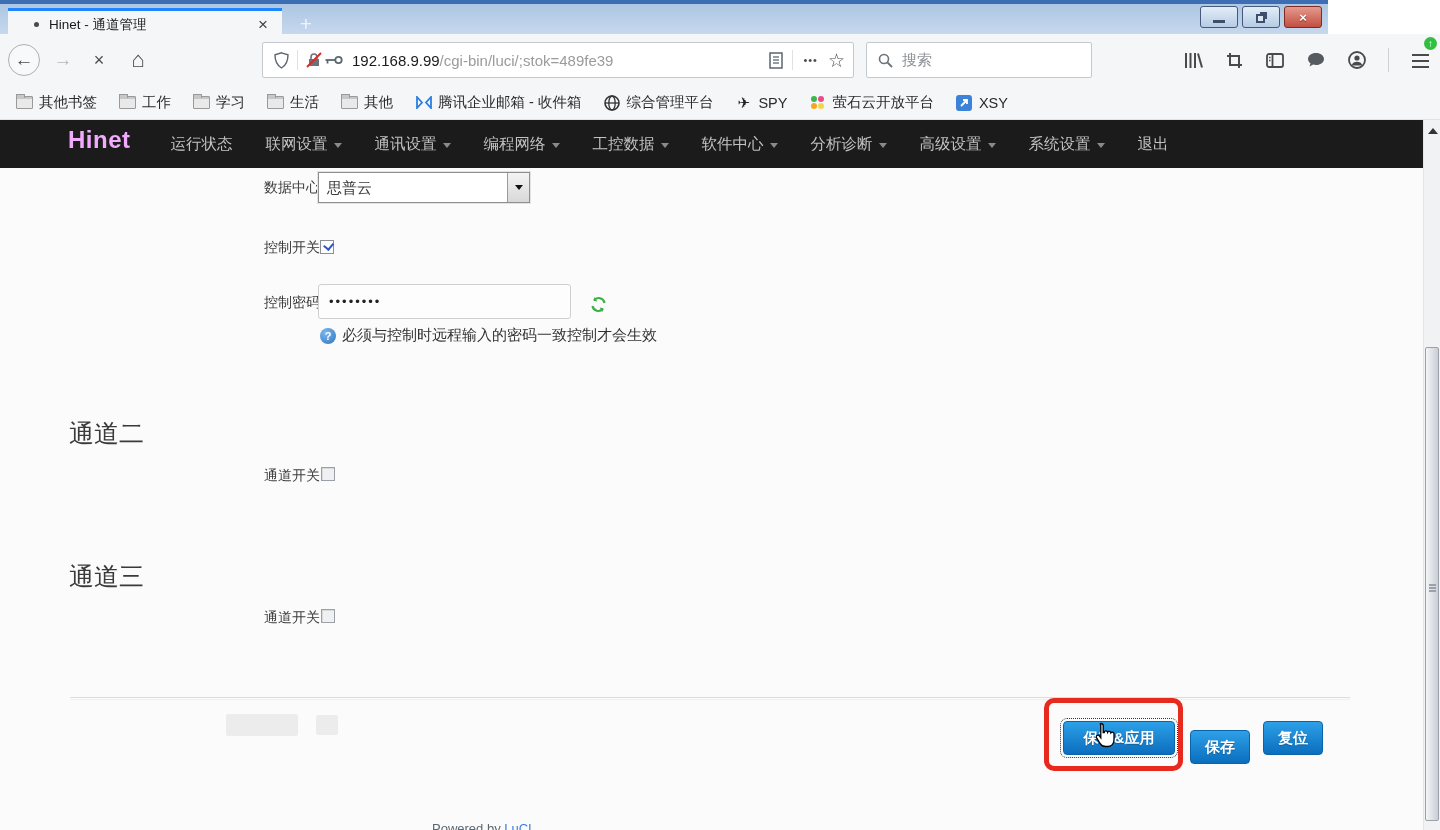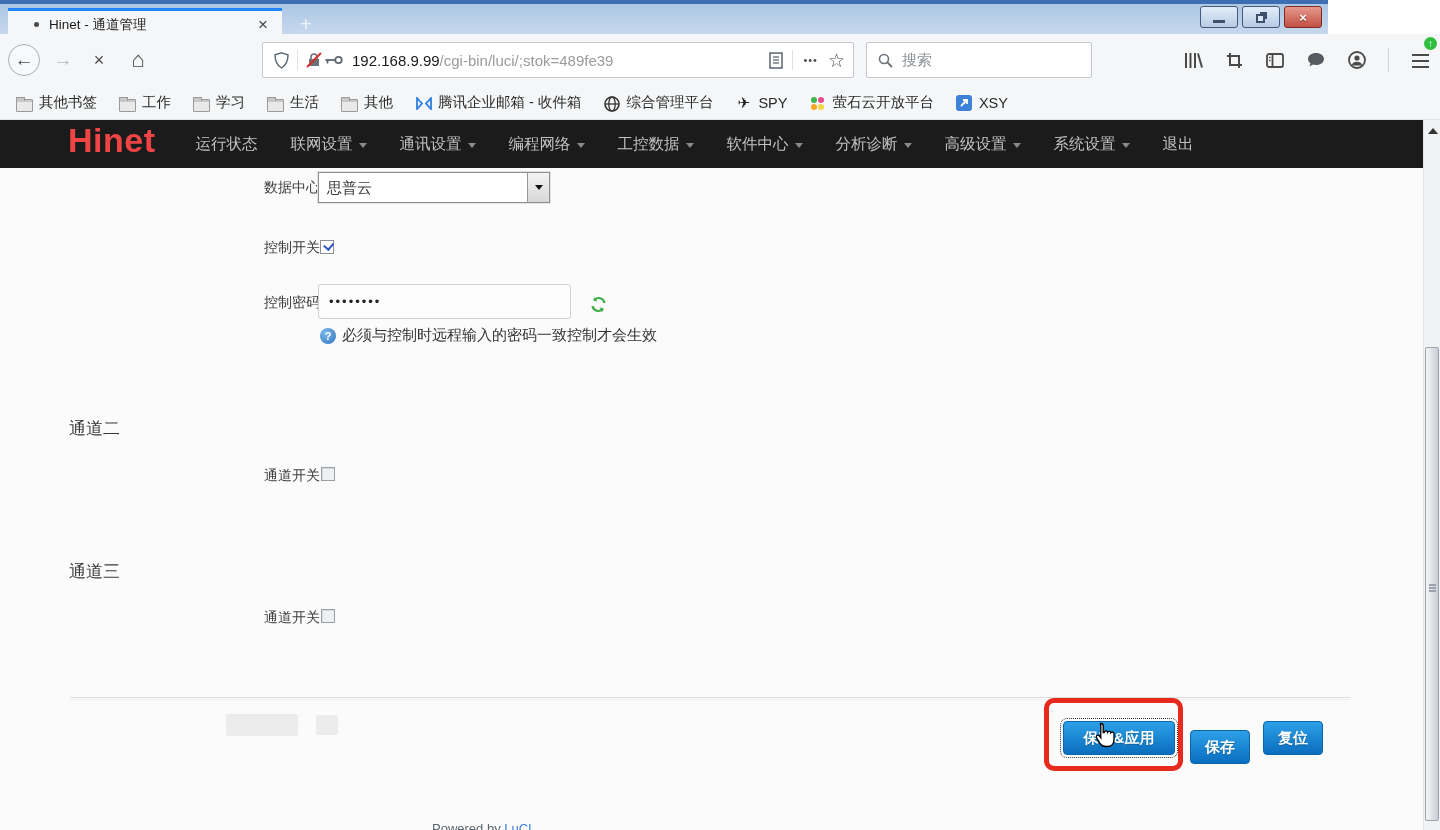--- a/index.html
+++ b/index.html
@@ -48,59 +48,59 @@
   .tb-right { position:absolute; right:10px; top:8px; height:36px; display:flex; align-items:center; gap:21px; }
   .tb-divider { width:1px; height:24px; background:#cfd2d6; }
   .hamburger { position:relative; }
   .hamburger .bars { display:block; width:17px; height:2.5px; background:#4a4a4a; box-shadow:0 6px 0 #4a4a4a, 0 12px 0 #4a4a4a; margin-top:-10px; }
   .update-badge { position:absolute; right:-7px; top:-13px; width:13px; height:13px; border-radius:50%;
     background:#30c040; color:#fff; font-size:10px; line-height:13px; text-align:center; font-weight:bold; }
 
   
   .bookmarks { position:absolute; left:0; top:86px; width:1440px; height:34px; background:#f5f6f7;
     border-bottom:1px solid #dfe2e6; display:flex; align-items:center; padding-left:16px; gap:22px; }
-  .bm-item { display:flex; align-items:flex-end; gap:6px; font-size:14.5px; color:#2b2b2b; white-space:nowrap; }
+  .bm-item { display:flex; align-items:center; gap:6px; font-size:14.5px; color:#2b2b2b; white-space:nowrap; }
   .folder-ic { width:17px; height:13px; background:#c7c7c7; border:1px solid #9a9a9a; border-radius:1px; position:relative; }
   .folder-ic::before { content:""; position:absolute; left:-1px; top:-3px; width:7px; height:3px;
     background:#c7c7c7; border:1px solid #9a9a9a; border-bottom:none; }
   .folder-ic::after { content:""; position:absolute; left:0; top:2px; width:15px; height:9px; background:#e9e9e9; }
 
   
   .content { position:absolute; left:0; top:120px; width:1423px; height:710px; background:#fbfbfb; overflow:hidden; }
 
   .site-nav { position:absolute; left:0; top:0; width:1423px; height:48px; background:#1b1b1b;
     display:flex; align-items:center; }
-  .brand { color:#ef4444; font-size:34px; font-weight:bold; margin:0 40px 8px 68px; letter-spacing:0.5px; }
+  .brand { color:#f0abfc; font-size:24px; font-weight:bold; margin:0 40px 8px 68px; letter-spacing:0.5px; }
   .site-nav-item { color:#c2c2c2; font-size:15.5px; margin-right:33px; display:flex; align-items:center; white-space:nowrap; }
   .caret { width:0; height:0; border-left:4px solid transparent; border-right:4px solid transparent;
     border-top:5px solid #8a8a8a; margin-left:6px; margin-top:2px; }
 
   .form-label { position:absolute; width:140px; text-align:left; font-size:14px; color:#3d3d3d;margin-left:32px; }
 
-  .classic-select { position:absolute; left:318px; top:52px; width:232px; height:31px; background:#fff;
+  .classic-select { position:absolute; left:318px; top:52px; width:212px; height:31px; background:#fff;
     border:1px solid #8f8f8f; box-shadow:0 0 0 1px #e3e3e3; display:flex; }
   .classic-select .sel-text { flex:1; font-size:15px; color:#3d3d3d; line-height:29px; padding-left:8px; }
   .sel-btn { width:22px; height:100%; border-left:1px solid #9a9a9a;
     background:linear-gradient(#f4f4f4,#d8d8d8); display:flex; align-items:center; justify-content:center; }
   .sel-btn::after { content:""; width:0; height:0; border-left:4px solid transparent; border-right:4px solid transparent; border-top:5px solid #111; }
 
   .checkbox { position:absolute; width:14px; height:14px; background:#fff; border:1px solid #8a8f94; }
   .checkbox.checked::after { content:""; position:absolute; left:2.5px; top:1px; width:7px; height:4.5px;
     border-left:2.5px solid #2f55c0; border-bottom:2.5px solid #2f55c0; transform:rotate(-50deg); }
   .checkbox.off { background:#eef0f1; border:1px solid #9aa0a5; box-shadow:inset 1px 1px 0 #d7dadc; }
 
   .pw-field { position:absolute; left:318px; top:164px; width:253px; height:35px; background:#fdfdfd;
     border:1px solid #cfcfcf; border-radius:3px; font-size:13px; letter-spacing:2px; color:#222;
     line-height:33px; padding-left:10px; }
   .hint-row { position:absolute; left:320px; top:206px; display:flex; align-items:center; gap:6px; }
   .help-ic { width:16px; height:16px; border-radius:50%; background:radial-gradient(circle at 35% 30%, #7db8ec, #2f74c0);
     color:#fff; font-size:11px; font-weight:bold; text-align:center; line-height:16px; flex:none; }
   .hint-text { font-size:15px; color:#333; }
 
-  .section-title { position:absolute; left:69px; font-size:17px; color:#3a3a3a; }
+  .section-title { position:absolute; left:69px; font-size:25px; color:#3a3a3a; }
 
   .rule { position:absolute; left:70px; width:1280px; border-top:1px solid #dcdcdc; border-bottom:1px solid #f0f0f0; height:3px; }
 
   .ghost { position:absolute; background:rgba(160,160,160,0.16); border-radius:2px; }
 
   .btn { position:absolute; height:34px; border:1px solid #0b63a9; border-radius:4px; color:#fff;
     font-size:15px; font-weight:bold; background:linear-gradient(#2da0e8,#0a6ebe);
     display:flex; align-items:center; justify-content:center; padding:0 14px;
     text-shadow:0 1px 1px rgba(0,0,0,0.25); }
   .btn.focused { outline:1px dotted #333; outline-offset:2px; }

